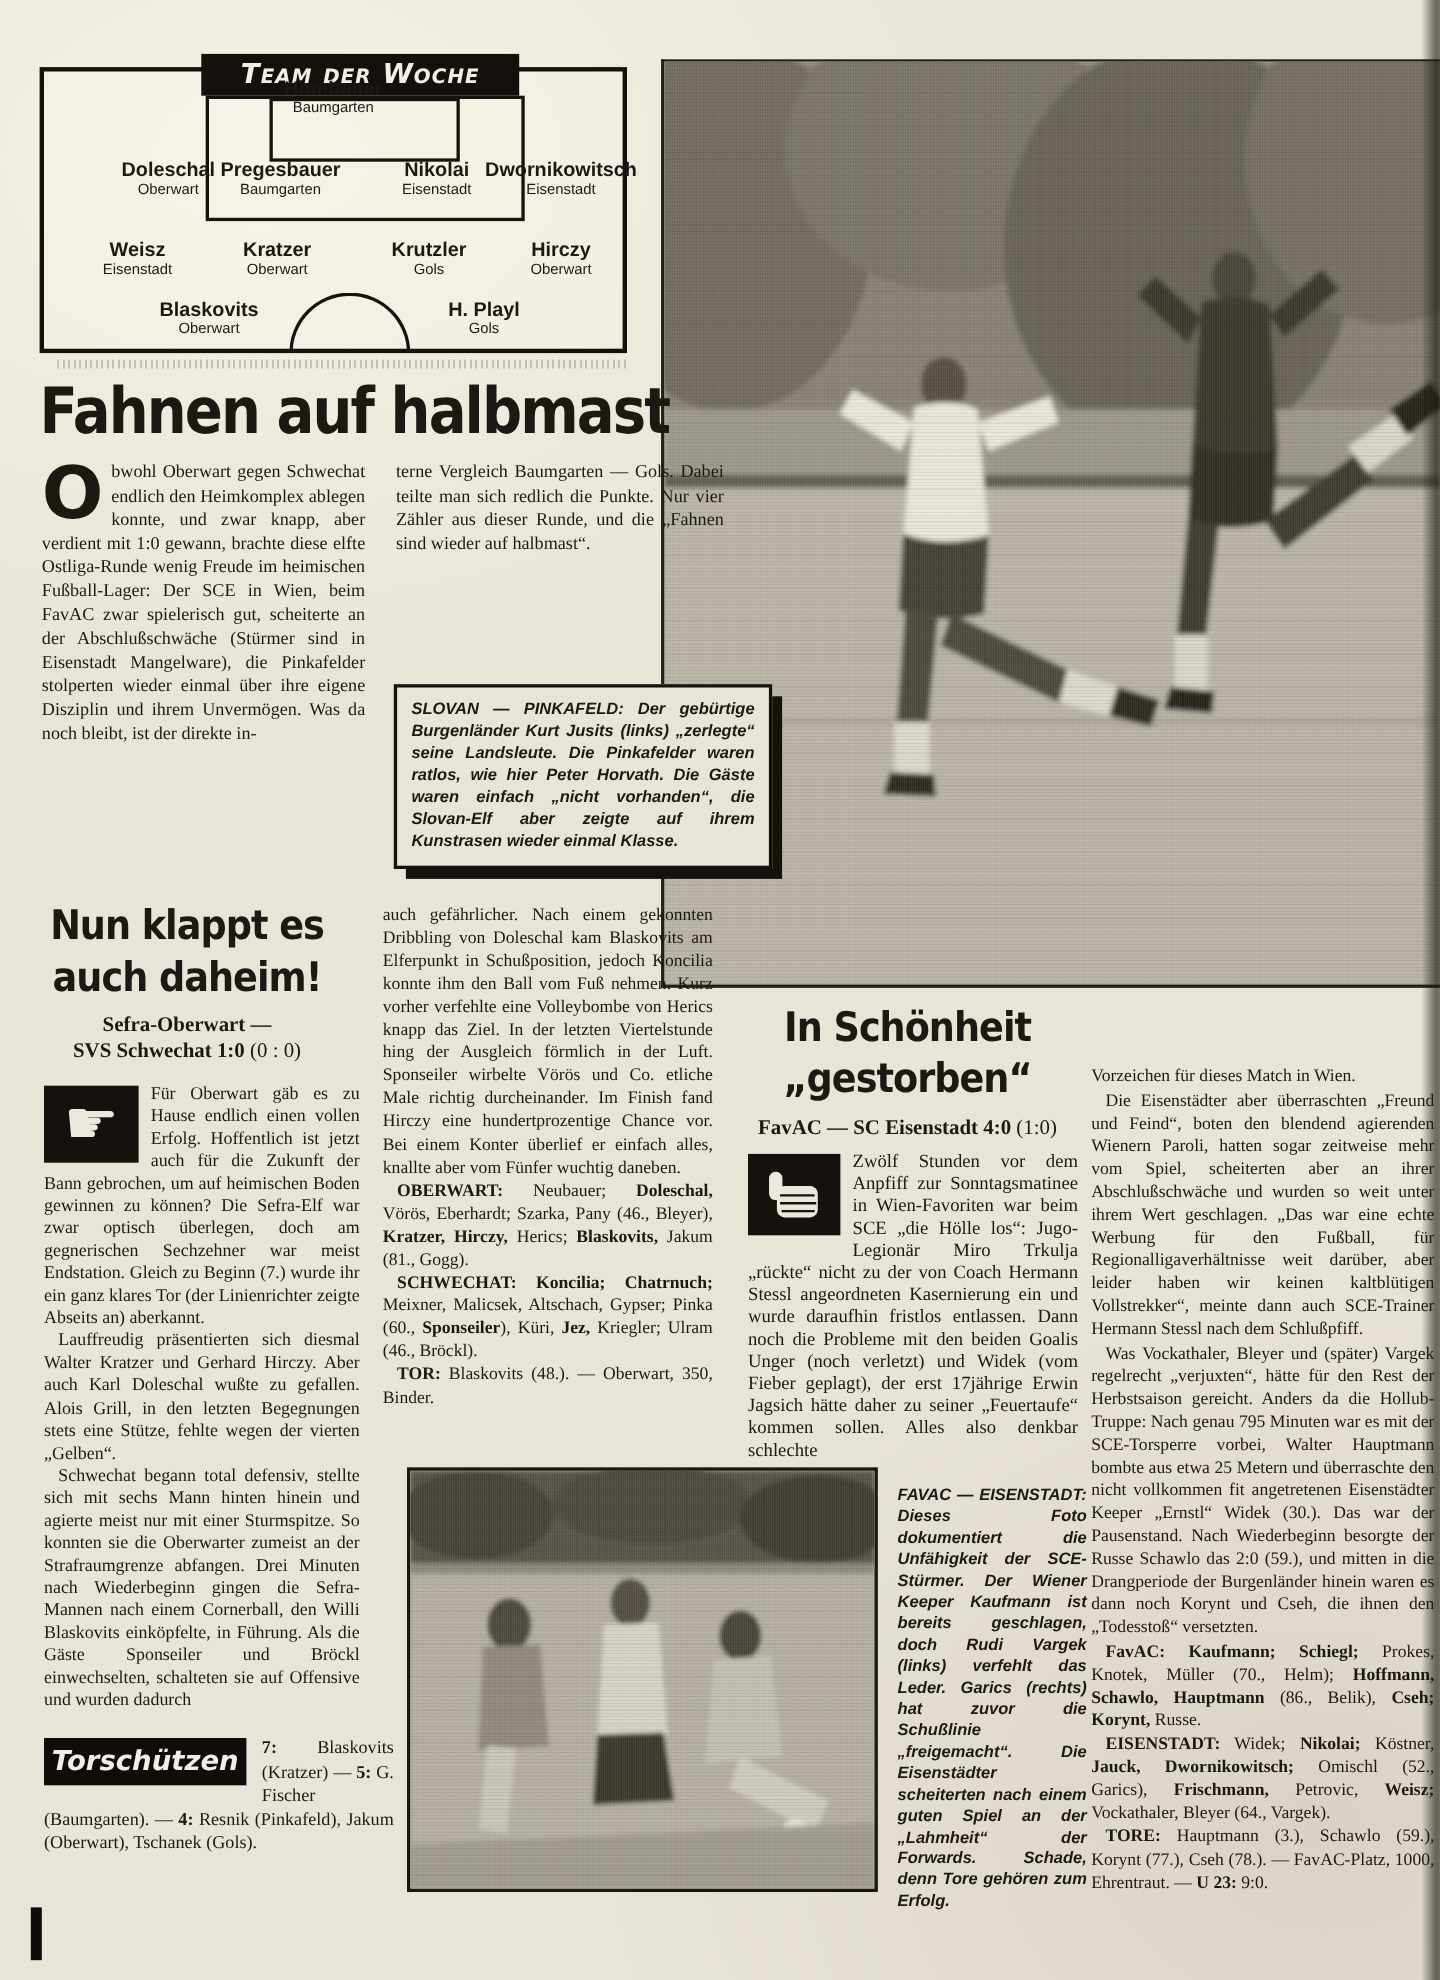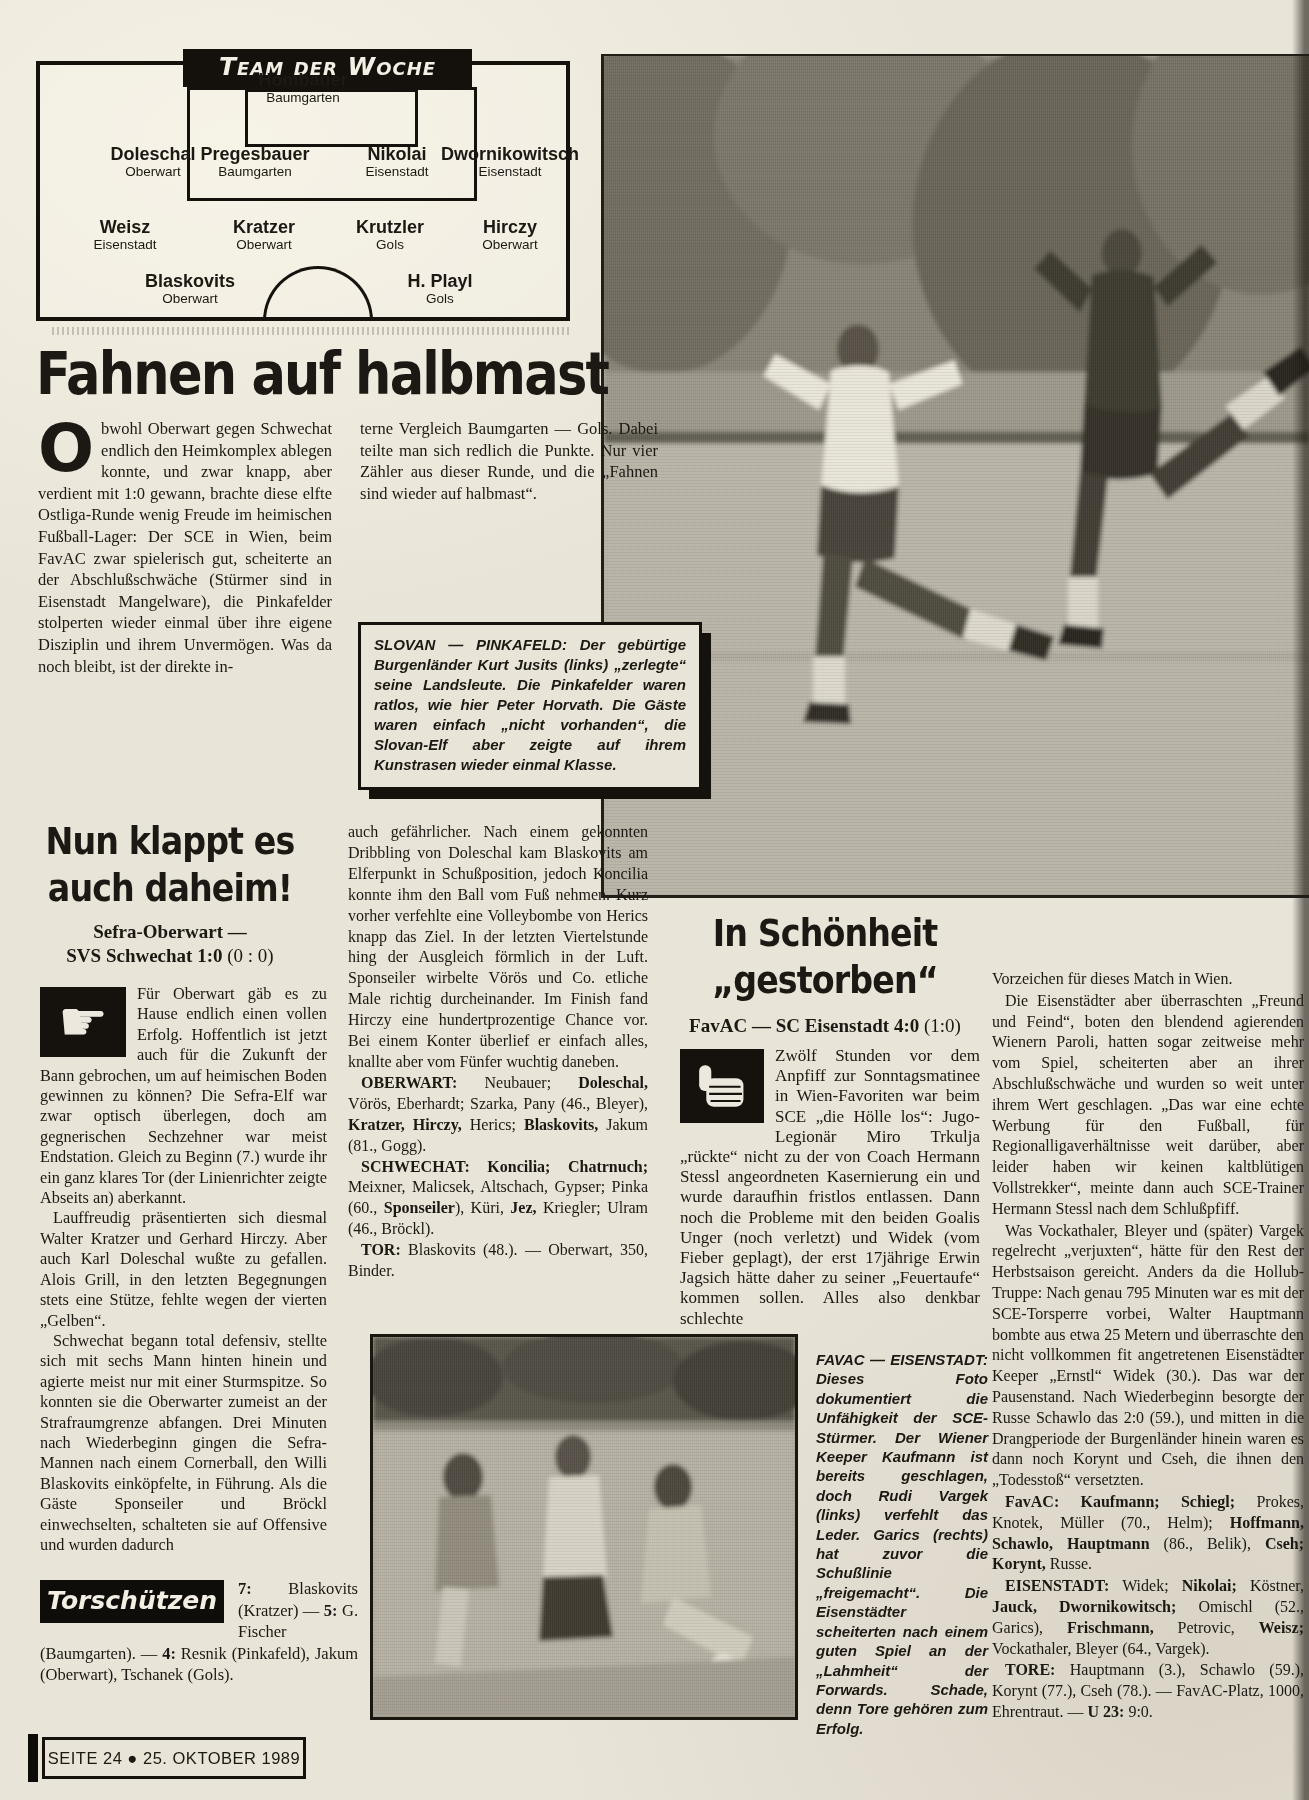--- a/index.html
+++ b/index.html
@@ -23,21 +23,21 @@
     font-family:"DejaVu Sans", sans-serif;font-weight:bold;font-style:italic;
     font-variant:small-caps;font-size:25px;line-height:36px;text-align:center;letter-spacing:1px;}
   .penalty-box{left:147px;top:22px;width:284px;height:108px;border:3px solid #15120e;}
   .goal-box{left:205px;top:24px;width:167px;height:52px;border:3px solid #15120e;}
   .center-circle{left:223px;bottom:-4px;width:104px;height:52px;border:3px solid #15120e;border-bottom:none;border-radius:104px 104px 0 0;}
   .player{transform:translateX(-50%);text-align:center;white-space:nowrap;font-family:"Liberation Sans", sans-serif;}
   .player .nm{font-weight:bold;font-size:18px;line-height:19px;}
   .player .cl{font-size:13.5px;line-height:15px;}
   .pp0{left:50%;top:6px;transform:translateX(-50%);}
   .pp1{left:85px;top:80px;margin-left:28px;} .pp2{left:215px;top:80px;} .pp3{left:357px;top:80px;} .pp4{left:470px;top:80px;}
-  .pp5{left:85px;top:153px;} .pp6{left:212px;top:153px;margin-left:12px;} .pp7{left:350px;top:153px;} .pp8{left:470px;top:153px;}
+  .pp5{left:85px;top:153px;} .pp6{left:212px;top:153px;} .pp7{left:350px;top:153px;} .pp8{left:470px;top:153px;}
   .pp9{left:150px;top:207px;} .pp10{left:400px;top:207px;}
   .team-shadow{left:52px;top:327px;width:518px;height:8px;opacity:.45;
     background:repeating-linear-gradient(90deg,#8d897d 0 2px, transparent 2px 5px);}
 
   
   .photo{box-sizing:border-box;overflow:hidden;background:#b2ada1;}
   .photo svg{display:block;width:100%;height:100%;}
   .photo::after{content:"";position:absolute;inset:0;pointer-events:none;
     background-image:
       repeating-linear-gradient(0deg, rgba(40,35,28,.07) 0 1px, transparent 1px 3px),
@@ -296,18 +296,15 @@
         <path d="M276 172 L328 168 L338 260 L268 266 Z" fill="#c3bfb0"></path>
         <path d="M300 260 L380 300 L368 330 L290 288 Z" fill="#cfcbbc"></path>
         <circle cx="350" cy="330" r="13" fill="#e4e0d3"></circle>
         <path d="M0 340 L422 320 L422 380 L0 380 Z" fill="#a19c8f"></path>
       </g>
     </svg>
   </div>
   <div class="abs favac-caption just">FAVAC — EISENSTADT: Dieses Foto dokumentiert die Unfähigkeit der SCE-Stürmer. Der Wiener Keeper Kaufmann ist bereits geschlagen, doch Rudi Vargek (links) verfehlt das Leder. Garics (rechts) hat zuvor die Schußlinie „freigemacht“. Die Eisenstädter scheiterten nach einem guten Spiel an der „Lahmheit“ der Forwards. Schade, denn Tore gehören zum Erfolg.</div>
 
   <div class="abs footer-bar"></div>
-  <div class="abs footer-box">
-    <span>SEITE 24 ● 25. OKTOBER 1989</span>
-  </div>
 
   <div class="abs scan-edge"></div>
 </div>
 
 </body></html>

